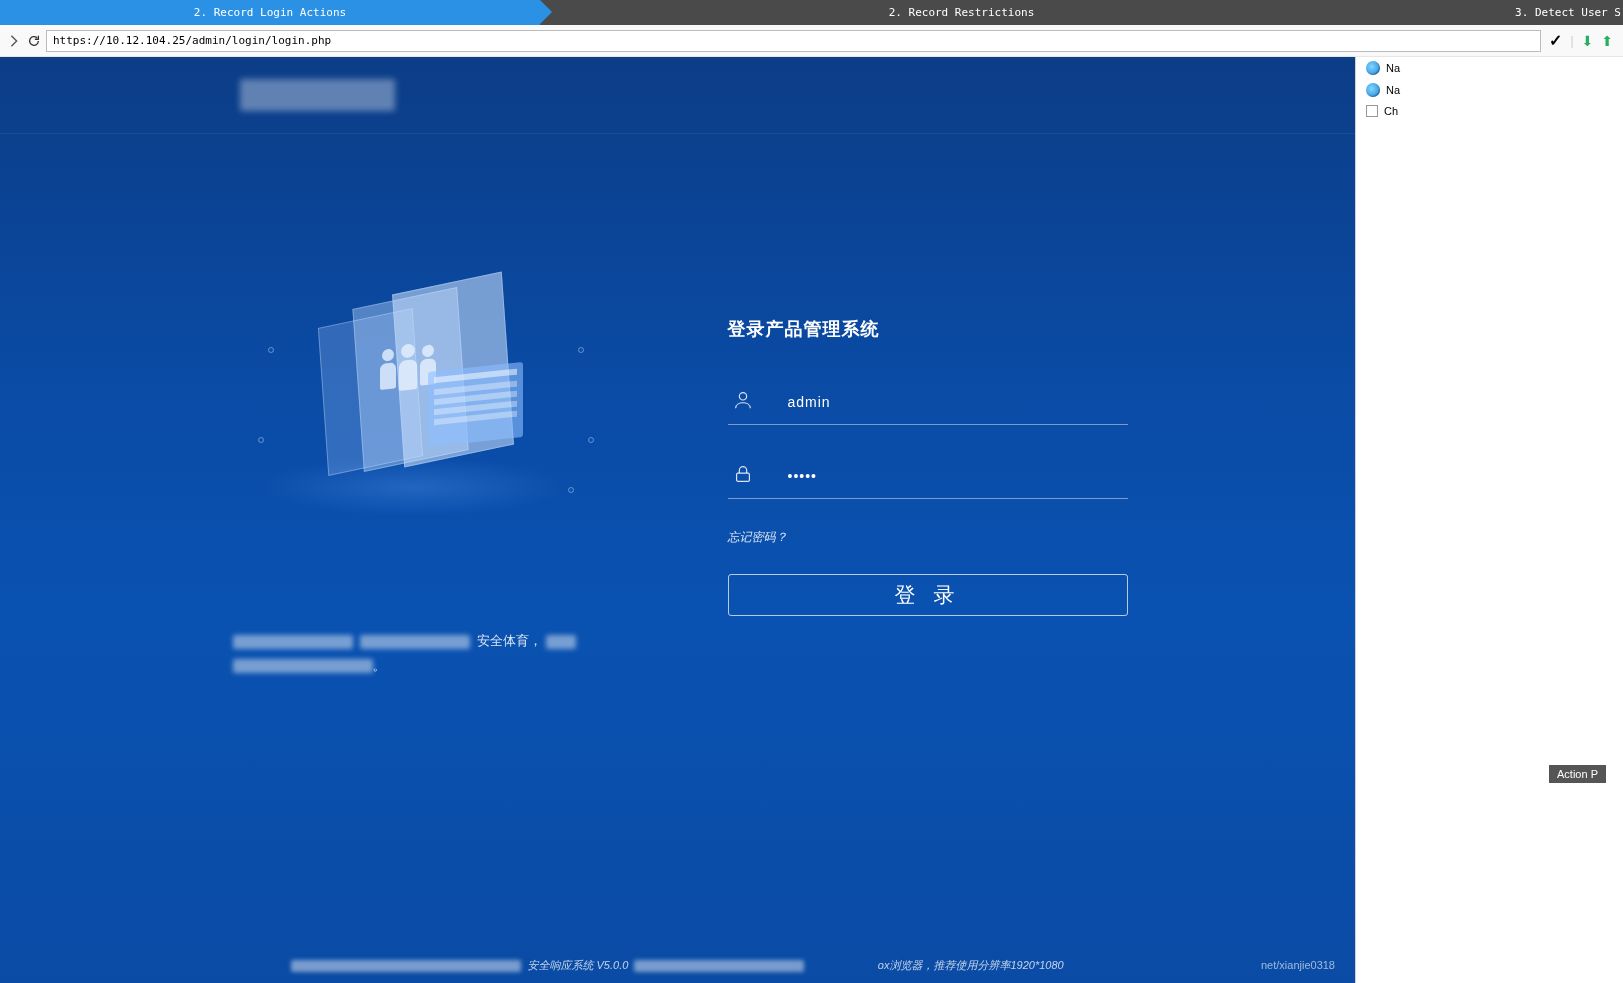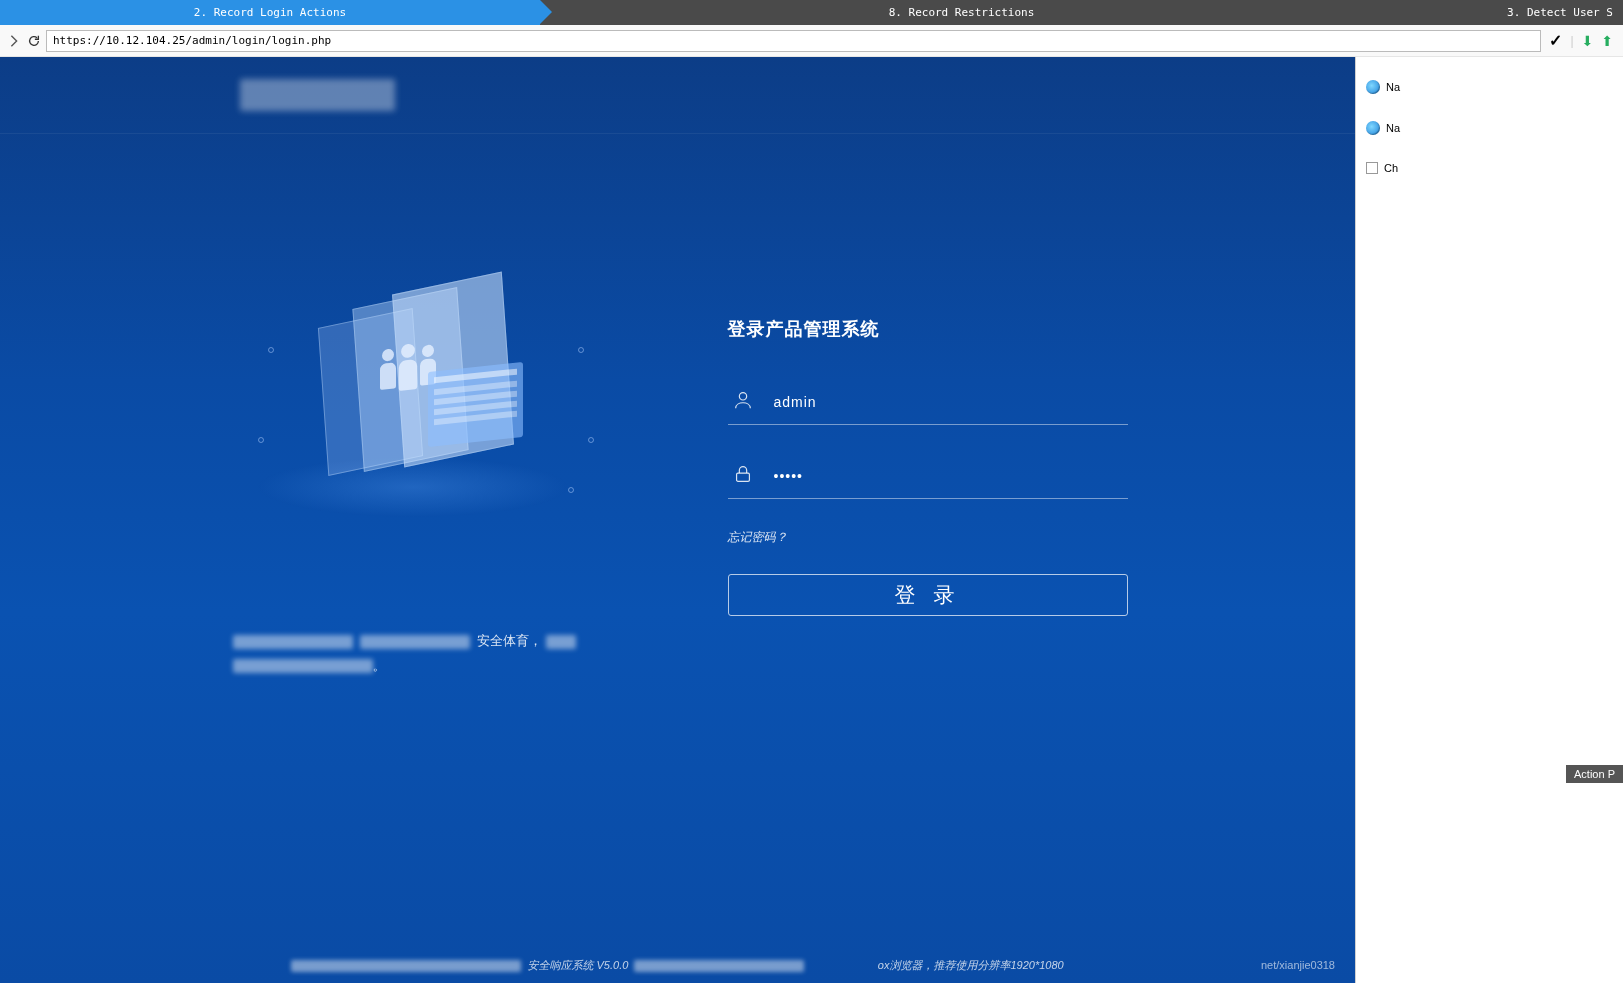--- a/index.html
+++ b/index.html
@@ -4,38 +4,38 @@
 <style>
 * { margin: 0; padding: 0; box-sizing: border-box; }
 body { font-family: "Microsoft YaHei", Arial, sans-serif; font-size: 12px; overflow: hidden; width: 1623px; height: 983px; position: relative; background: #fff; }
 
 
 .tab-bar { display: flex; height: 25px; background: #4a4a4a; color: #fff; font-family: monospace; font-size: 11px; align-items: center; position: relative; }
 .tab { height: 100%; display: flex; align-items: center; justify-content: center; white-space: nowrap; }
 .tab-active { background: #2b91e5; position: relative; flex: 0 0 540px; }
 .tab-active::after { content: ""; position: absolute; right: -12px; top: 0; width: 0; height: 0; border-top: 12.5px solid transparent; border-bottom: 12.5px solid transparent; border-left: 12px solid #2b91e5; }
 .tab-mid { flex: 1; }
-.tab-right { flex: 0 0 240px; justify-content: flex-end; padding-right: 10px; }
+.tab-right { flex: 0 0 240px; justify-content: flex-end; padding-right: 2px; }
 
 
 .url-bar { display: flex; align-items: center; height: 32px; background: #f9f9f9; border-bottom: 1px solid #e6e6e6; padding: 0 6px; gap: 4px; }
 .url-nav-icon { width: 16px; height: 16px; display: flex; align-items: center; justify-content: center; color: #555; cursor: pointer; }
 .url-input { flex: 1; height: 22px; border: 1px solid #bbb; font-family: monospace; font-size: 11px; padding: 0 6px; background: #fff; }
 .url-actions { display: flex; gap: 8px; align-items: center; padding: 0 4px; }
 .url-check { font-size: 16px; font-weight: bold; }
 .arrow-green { color: #27ae60; font-size: 14px; }
 
 
 .below { position: absolute; top: 57px; bottom: 0; left: 0; right: 0; display: flex; }
 .main-area { flex: 1; position: relative; background: #fff; }
 .right-panel { width: 268px; background: #fff; border-left: 1px solid #d0d0d0; position: relative; font-size: 11px; }
-.rp-item { display: flex; align-items: center; gap: 6px; padding: 4px 10px; margin-top: 19px; }
+.rp-item { display: flex; align-items: center; gap: 6px; padding: 4px 10px; }
 .globe-icon { width: 14px; height: 14px; border-radius: 50%; background: radial-gradient(circle at 40% 40%, #7fd7ff, #1a7fd6); box-shadow: inset -1px -1px 1px rgba(0,0,0,.3); }
 .check-icon { width: 12px; height: 12px; border: 1px solid #999; background: #fff; }
-.action-panel-tab { position: absolute; bottom: 200px; right: 0; background: #555; color: #fff; font-size: 11px; padding: 3px 8px; }
+.action-panel-tab { position: absolute; bottom: 200px; right: 17px; background: #555; color: #fff; font-size: 11px; padding: 3px 8px; }
 
 
 .page { position: absolute; inset: 0; background: linear-gradient(180deg, #0c3d87 0%, #0a4ba5 35%, #0a52b1 60%, #0a4ba5 100%); color: #fff; overflow: hidden; }
 .page::before { content: ""; position: absolute; left: 0; right: 0; top: 76px; height: 1px; background: rgba(255,255,255,.06); }
 .page-header { height: 76px; display: flex; align-items: center; padding-left: 240px; }
 .logo-blur { width: 155px; height: 32px; background: rgba(255,255,255,.35); filter: blur(3px); border-radius: 2px; }
 
 .center-wrap { position: absolute; top: 230px; left: 0; right: 0; display: flex; justify-content: center; }
 .center { width: 900px; display: flex; gap: 130px; }
 
@@ -56,39 +56,39 @@
 .person::after { content:""; display:block; width:16px; height:26px; border-radius: 6px 6px 2px 2px; background: rgba(230,240,255,.8); margin-top:2px;}
 .dot { position: absolute; width: 6px; height: 6px; border-radius: 50%; border: 1px solid rgba(180,210,255,.5); }
 .dot.d1 { left: 40px; top: 60px; } .dot.d2 { left: 350px; top: 60px; } .dot.d3 { left: 30px; top: 150px; } .dot.d4 { left: 360px; top: 150px; } .dot.d5 { left: 340px; top: 200px; }
 
 .marketing { margin-top: 92px; width: 360px; text-align: left; color: rgba(255,255,255,.85); font-size: 13px; line-height: 1.9; }
 .blur-line { display:inline-block; height: 14px; background: rgba(255,255,255,.45); filter: blur(2.5px); border-radius: 2px; vertical-align: middle; }
 
 
 .login-col { flex: 1; padding-top: 30px; }
 .login-title { font-size: 18px; font-weight: 700; margin-bottom: 40px; letter-spacing: 1px; }
-.field { display: flex; align-items: center; border-bottom: 1px solid rgba(255,255,255,.45); padding: 8px 4px 10px 4px; margin-bottom: 30px; gap: 20px; }
+.field { display: flex; align-items: center; border-bottom: 1px solid rgba(255,255,255,.45); padding: 8px 4px 10px 4px; margin-bottom: 30px; gap: 34px; }
 .field svg { width: 22px; height: 22px; stroke: rgba(255,255,255,.85); fill: none; stroke-width: 1.3; }
 .field input { flex: 1; background: transparent; border: none; outline: none; color: #fff; font-size: 14px; font-family: inherit; letter-spacing: 1px; }
 .field input::placeholder { color: rgba(255,255,255,.6); }
 .forgot { font-size: 12px; color: rgba(255,255,255,.85); margin: 6px 0 28px 0; font-style: italic; }
 .login-btn { width: 100%; height: 42px; border: 1px solid rgba(255,255,255,.7); background: transparent; color: #fff; font-size: 21px; letter-spacing: 6px; cursor: pointer; border-radius: 3px; }
 
 
 .page-footer { position: absolute; bottom: 10px; left: 0; right: 0; text-align: center; font-size: 11px; color: rgba(255,255,255,.75); font-style: italic; }
 .page-footer .fblur { display:inline-block; height:12px; background: rgba(255,255,255,.45); filter: blur(2px); vertical-align: middle; border-radius:2px; }
 
 .watermark { position: absolute; bottom: 12px; right: 20px; font-size: 11px; color: rgba(255,255,255,.6); }
 </style>
 </head>
 <body>
 
 <div class="tab-bar">
   <div class="tab tab-active">2. Record Login Actions</div>
-  <div class="tab tab-mid">8. Record Restrictions</div>
+  <div class="tab tab-mid">2. Record Restrictions</div>
   <div class="tab tab-right">3. Detect User S</div>
 </div>
 
 <div class="url-bar">
   <span class="url-nav-icon">
     <svg viewBox="0 0 16 16" width="14" height="14">
         <path d="M5 2l6 6-6 6" fill="none" stroke="#555" stroke-width="1.6"></path>
       </svg>
   </span>
   <span class="url-nav-icon">

